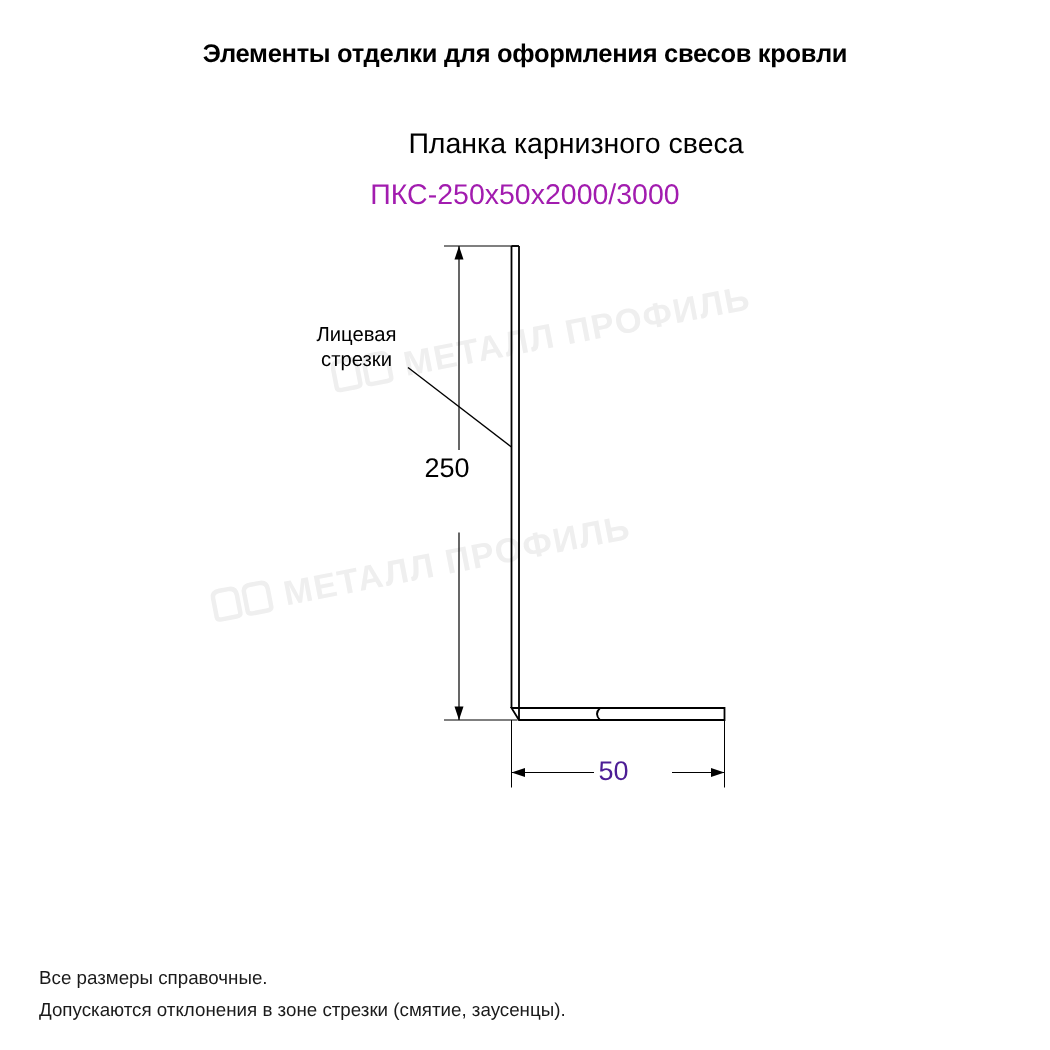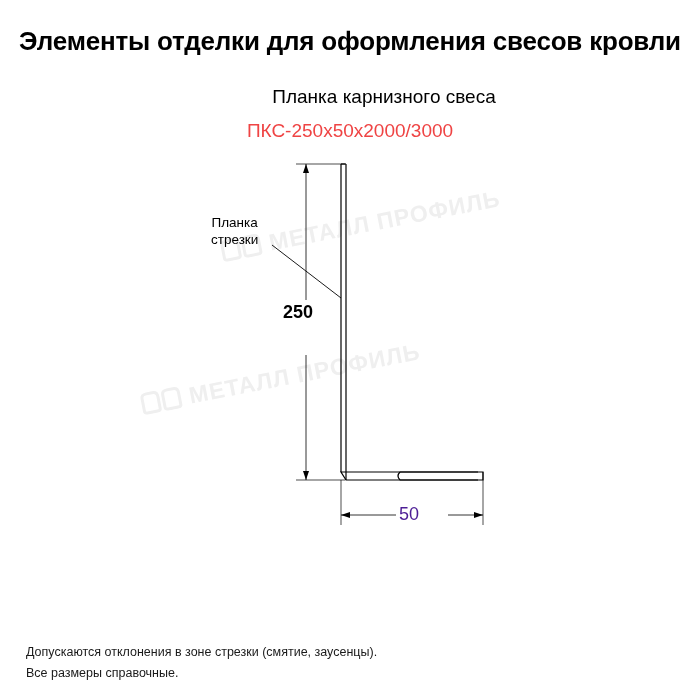--- a/index.html
+++ b/index.html
@@ -19,21 +19,21 @@
     position: relative;
     width: 700px;
     height: 700px;
   }
   .title {
     position: absolute;
     top: 26px;
     left: 0;
     width: 700px;
     text-align: center;
-    font-size: 26px;
+    font-size: 17px;
     font-weight: bold;
     letter-spacing: -0.2px;
     color: #000;
   }
   .subtitle {
     position: absolute;
     top: 86px;
     left: 0;
     width: 700px;
     text-align: center;
@@ -41,21 +41,21 @@
     color: #000;
     padding-left: 34px;
   }
   .subtitle2 {
     position: absolute;
     top: 120px;
     left: 0;
     width: 700px;
     text-align: center;
     font-size: 19px;
-    color: #ef4444;
+    color: #a21caf;
   }
   .drawing {
     position: absolute;
     top: 150px;
     left: 0;
     width: 700px;
     height: 420px;
   }
   .watermarks {
     position: absolute;
@@ -89,21 +89,20 @@
     line-height: 1.25;
     text-align: center;
     white-space: nowrap;
   }
   .dim-250 {
     position: absolute;
     left: 283px;
     top: 302px;
     font-size: 18px;
     color: #000;
-    font-weight: bold;
   }
   .dim-50 {
     position: absolute;
     left: 399px;
     top: 504px;
     font-size: 18px;
     color: #4c1d95;
   }
   .notes {
     position: absolute;
@@ -176,26 +175,26 @@
         <line x1="341" y1="330" x2="341" y2="375" stroke="#000" stroke-width="0.7"></line>
         <line x1="483" y1="322" x2="483" y2="375" stroke="#000" stroke-width="0.7"></line>
         <line x1="341" y1="365" x2="396" y2="365" stroke="#000" stroke-width="0.8"></line>
         <line x1="448" y1="365" x2="483" y2="365" stroke="#000" stroke-width="0.8"></line>
         <path d="M341 365 l9 -3 l0 6 z" fill="#000"></path>
         <path d="M483 365 l-9 -3 l0 6 z" fill="#000"></path>
       </g>
     </svg>
 
     <div class="label-face" style="left:211px; top:65px;">
-      <span>Планка</span><br>
+      <span>Лицевая</span><br>
       <span>стрезки</span>
     </div>
   </div>
 
   <div class="dim-250">250</div>
   <div class="dim-50">50</div>
 
   <div class="notes">
+    <div>Все размеры справочные.</div>
     <div>Допускаются отклонения в зоне стрезки (смятие, заусенцы).</div>
-    <div>Все размеры справочные.</div>
   </div>
 
 </div>
 
 </body></html>

